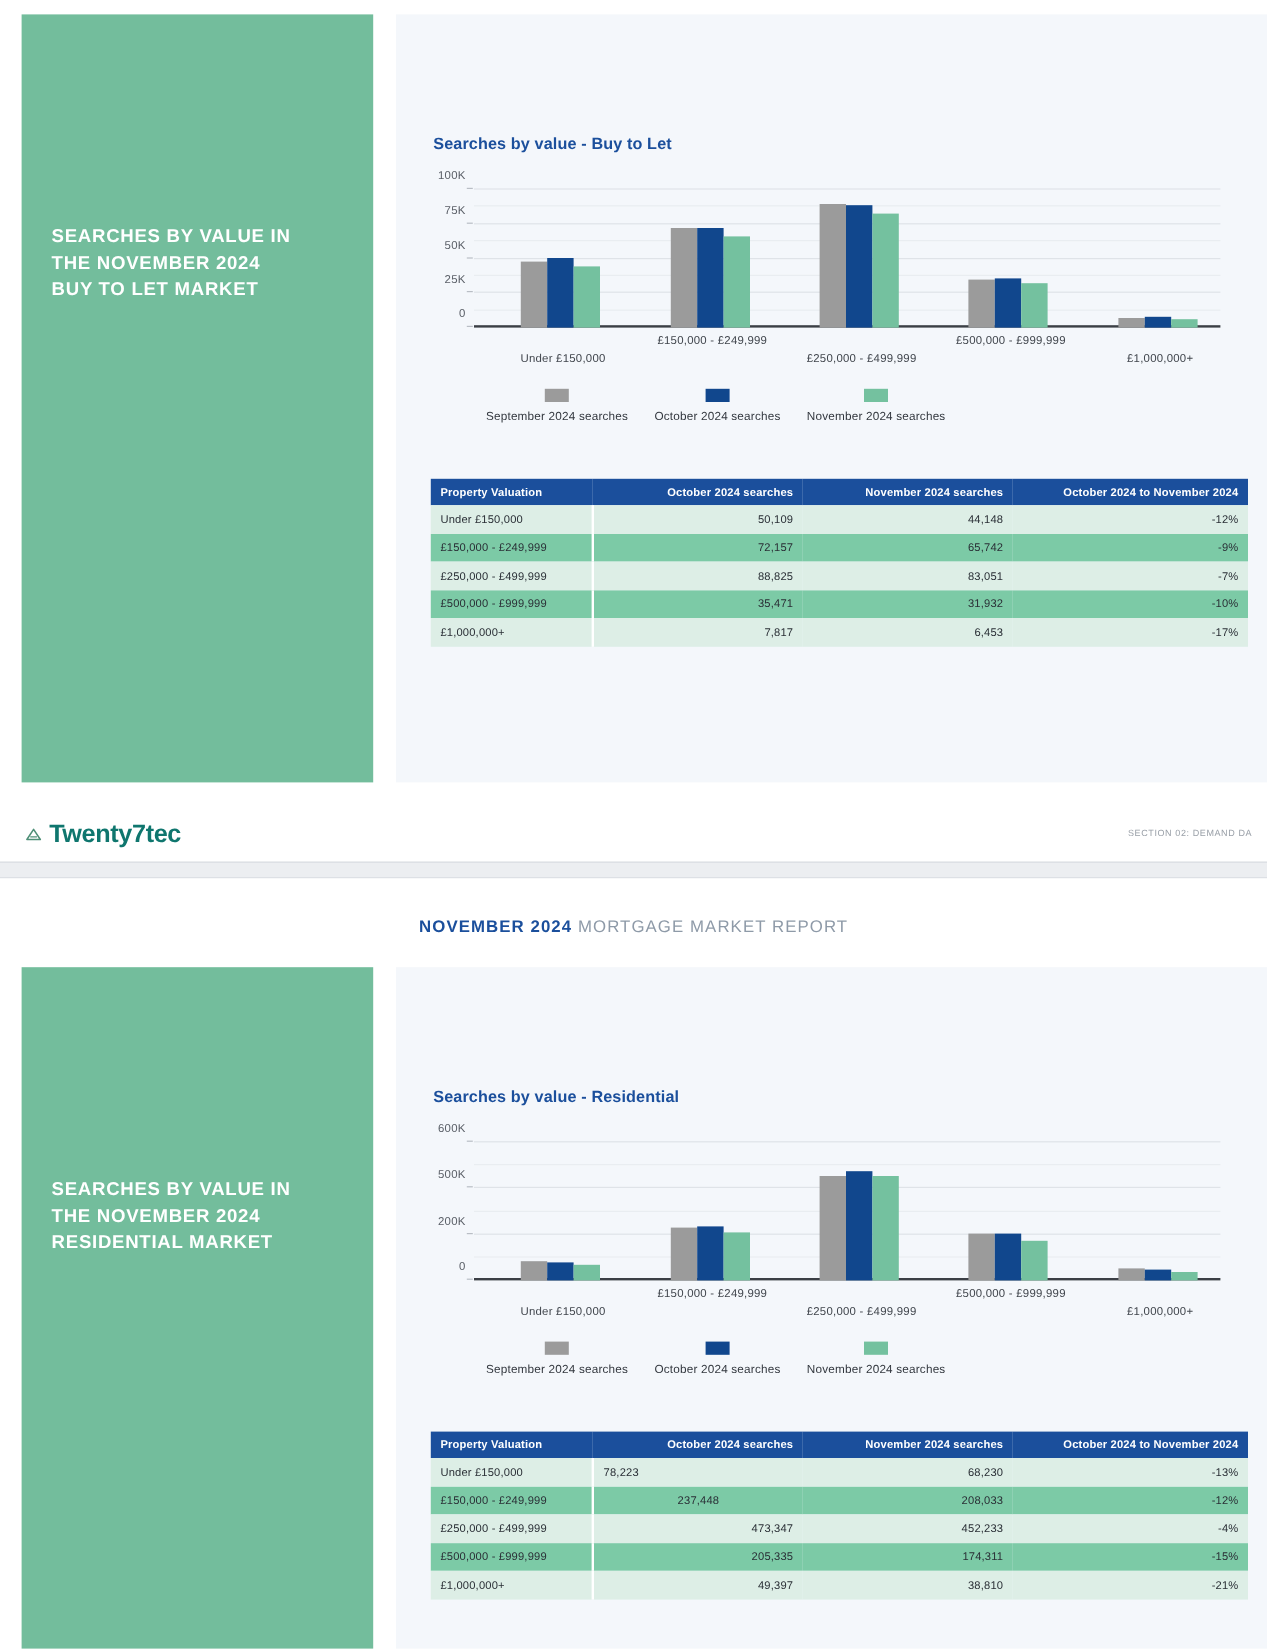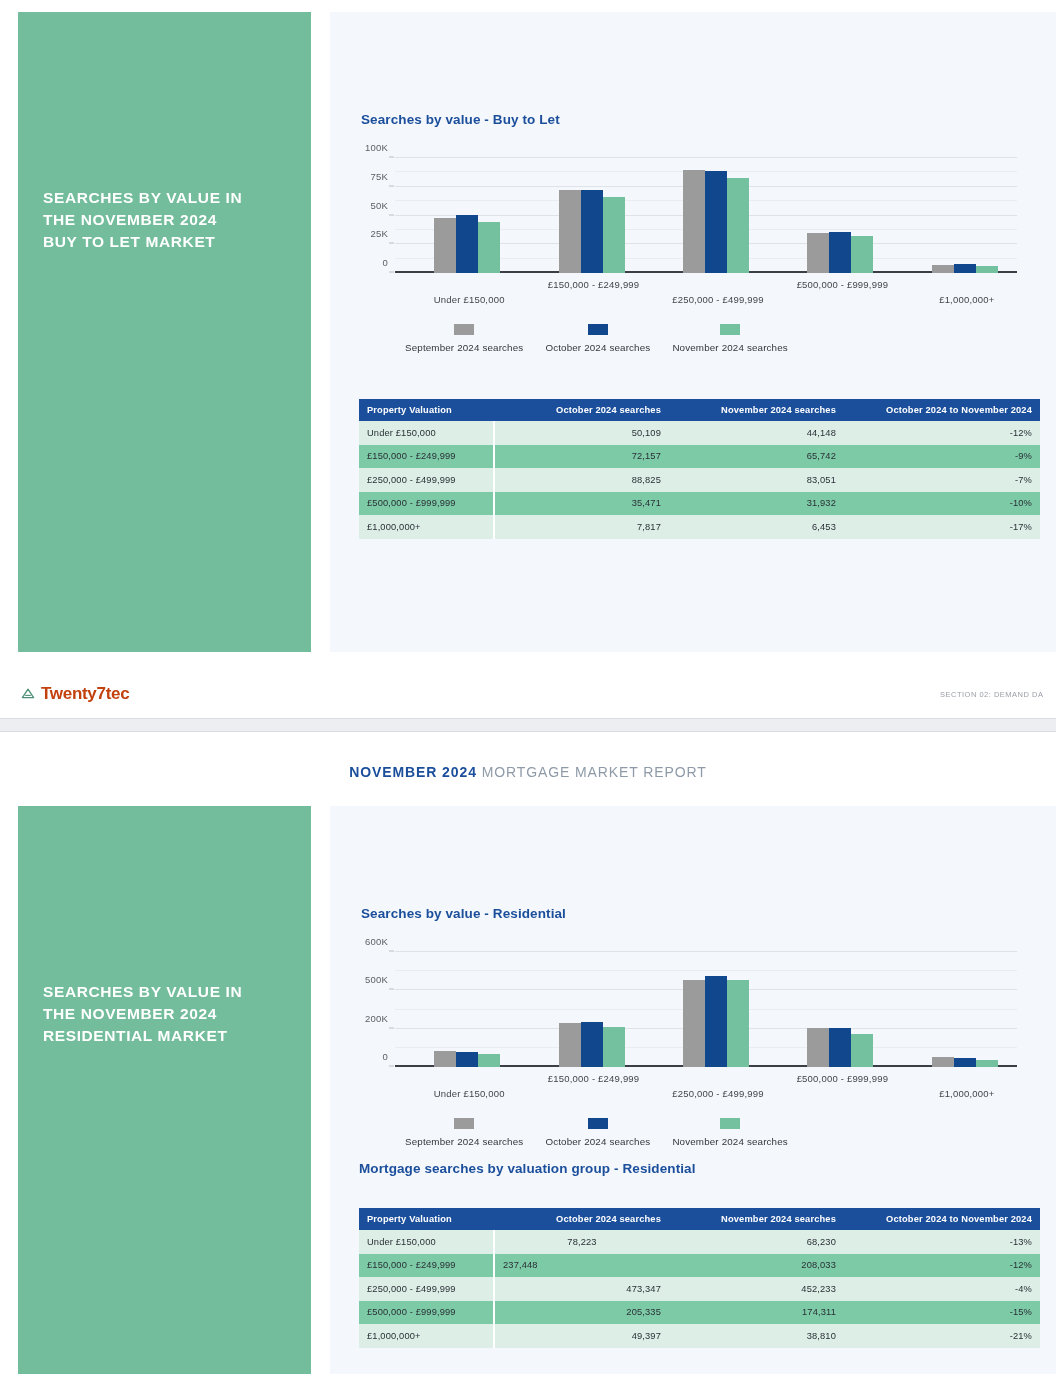--- a/index.html
+++ b/index.html
@@ -103,21 +103,21 @@
   .col-chg  { width: 196px; text-align: right; }
   tr.row-light td { background: #ddeee6; }
   tr.row-dark  td { background: #7ccaa6; }
   tr td.col-name { border-right: 2px solid #ffffff; }
 
   
   .footer { position: absolute; left: 0; width: 1056px; height: 46px; }
   .logo { position: absolute; left: 20px; top: 10px; display: flex; align-items: center; gap: 5px; }
   .logo-mark { width: 16px; height: 16px; display: block; }
   .logo-text {
-    font-size: 17px; font-weight: bold; color: #c2410c; letter-spacing: -0.3px;
+    font-size: 21px; font-weight: bold; color: #0f766e; letter-spacing: -0.3px;
   }
   .footer-section {
     position: absolute; left: 940px; top: 16px; width: 116px;
     font-size: 7.5px; color: #9aa0a8; letter-spacing: 0.5px;
     white-space: nowrap; overflow: hidden;
   }
 
   
   .page-header {
     position: absolute; left: 0; width: 1056px; text-align: center;
@@ -354,40 +354,39 @@
               <span class="legend-label">October 2024 searches</span>
             </div>
             <div class="legend-item">
               <span class="legend-swatch nov"></span>
               <span class="legend-label">November 2024 searches</span>
             </div>
           </div>
       </div>
 
       <div class="table-block" style="left:359px;top:355px;">
-        <div class="table-title">Mortgage searches by valuation group - Residential</div>
         <table class="valtable" id="table-2" style="margin-top:32px;">
             <thead>
               <tr>
                 <th class="col-name" style="text-align: left;">Property Valuation</th>
                 <th class="col-num" style="text-align: right;">October 2024 searches</th>
                 <th class="col-num" style="text-align: right;">November 2024 searches</th>
                 <th class="col-chg" style="text-align: right;">October 2024 to November 2024</th>
               </tr>
             </thead>
             <tbody>
               <tr class="row-light">
                 <td class="col-name" style="text-align: left;">Under £150,000</td>
-                <td class="col-num" style="text-align: center;">78,223</td>
+                <td class="col-num" style="text-align: left;">78,223</td>
                 <td class="col-num" style="text-align: right;">68,230</td>
                 <td class="col-chg" style="text-align: right;">-13%</td>
               </tr>
               <tr class="row-dark">
                 <td class="col-name" style="text-align: left;">£150,000 - £249,999</td>
-                <td class="col-num" style="text-align: left;">237,448</td>
+                <td class="col-num" style="text-align: center;">237,448</td>
                 <td class="col-num" style="text-align: right;">208,033</td>
                 <td class="col-chg" style="text-align: right;">-12%</td>
               </tr>
               <tr class="row-light">
                 <td class="col-name" style="text-align: left;">£250,000 - £499,999</td>
                 <td class="col-num" style="text-align: right; padding-left: 12px;">473,347</td>
                 <td class="col-num" style="text-align: right;">452,233</td>
                 <td class="col-chg" style="text-align: right;">-4%</td>
               </tr>
               <tr class="row-dark">

